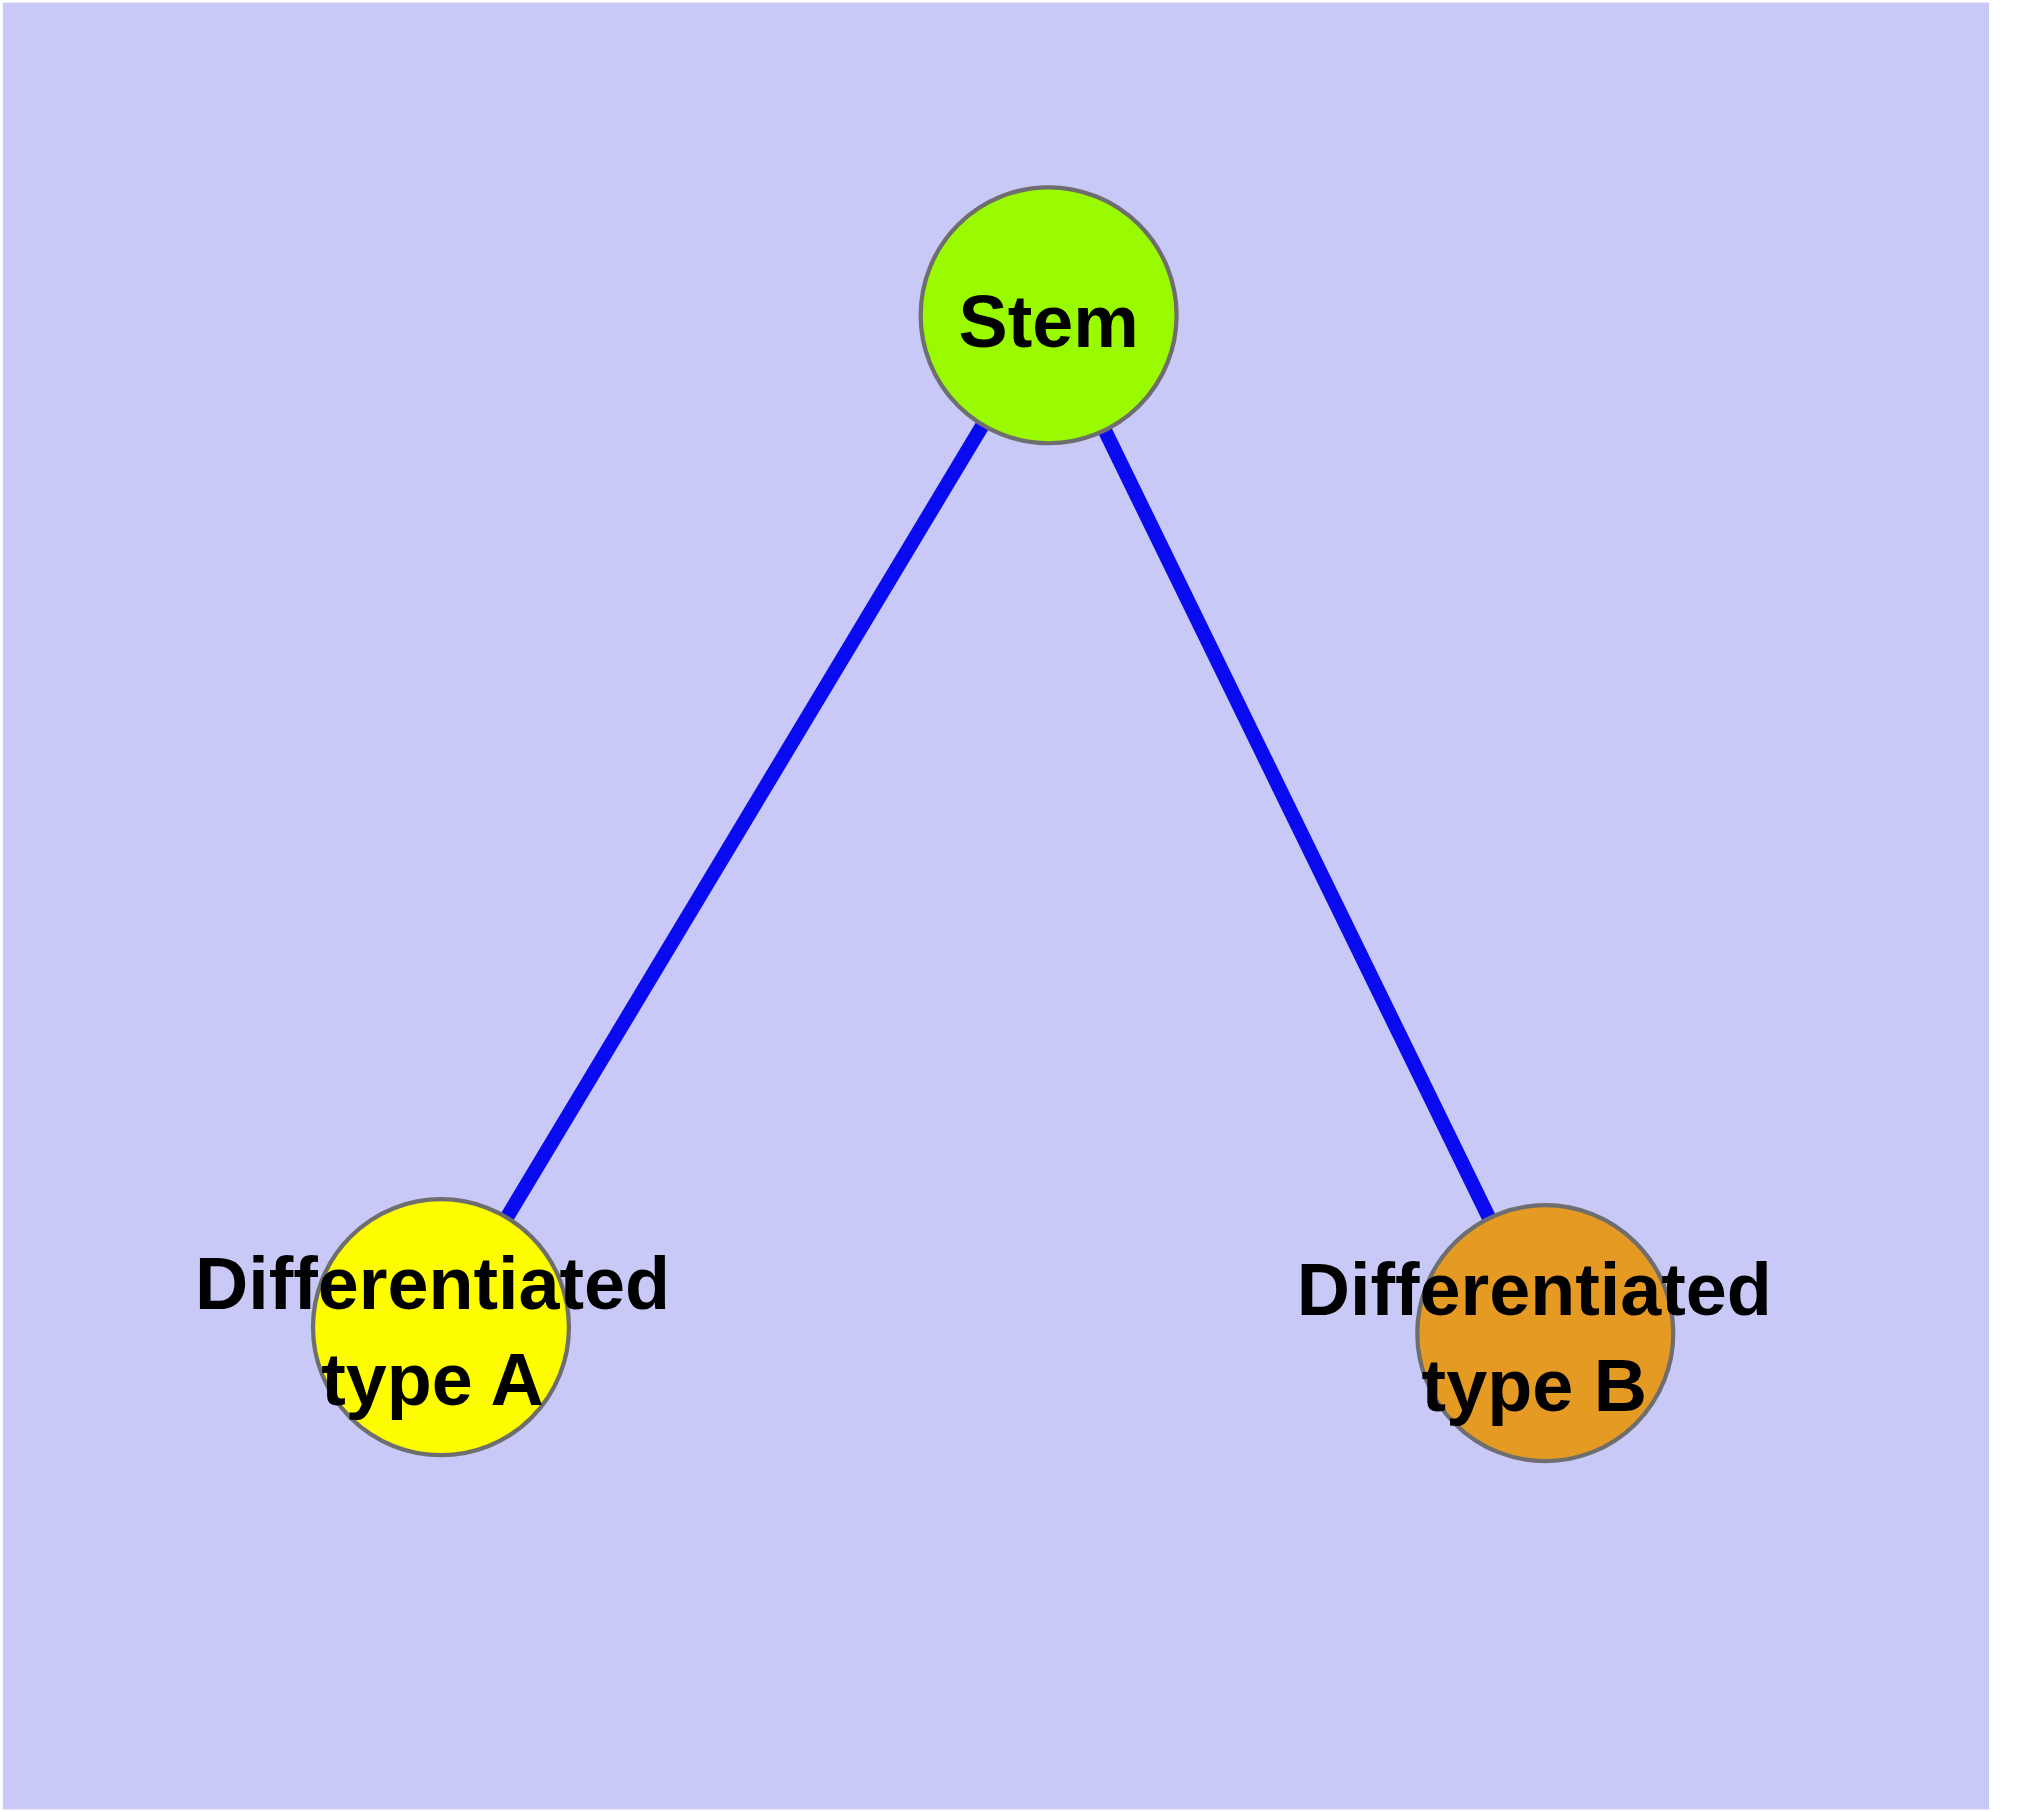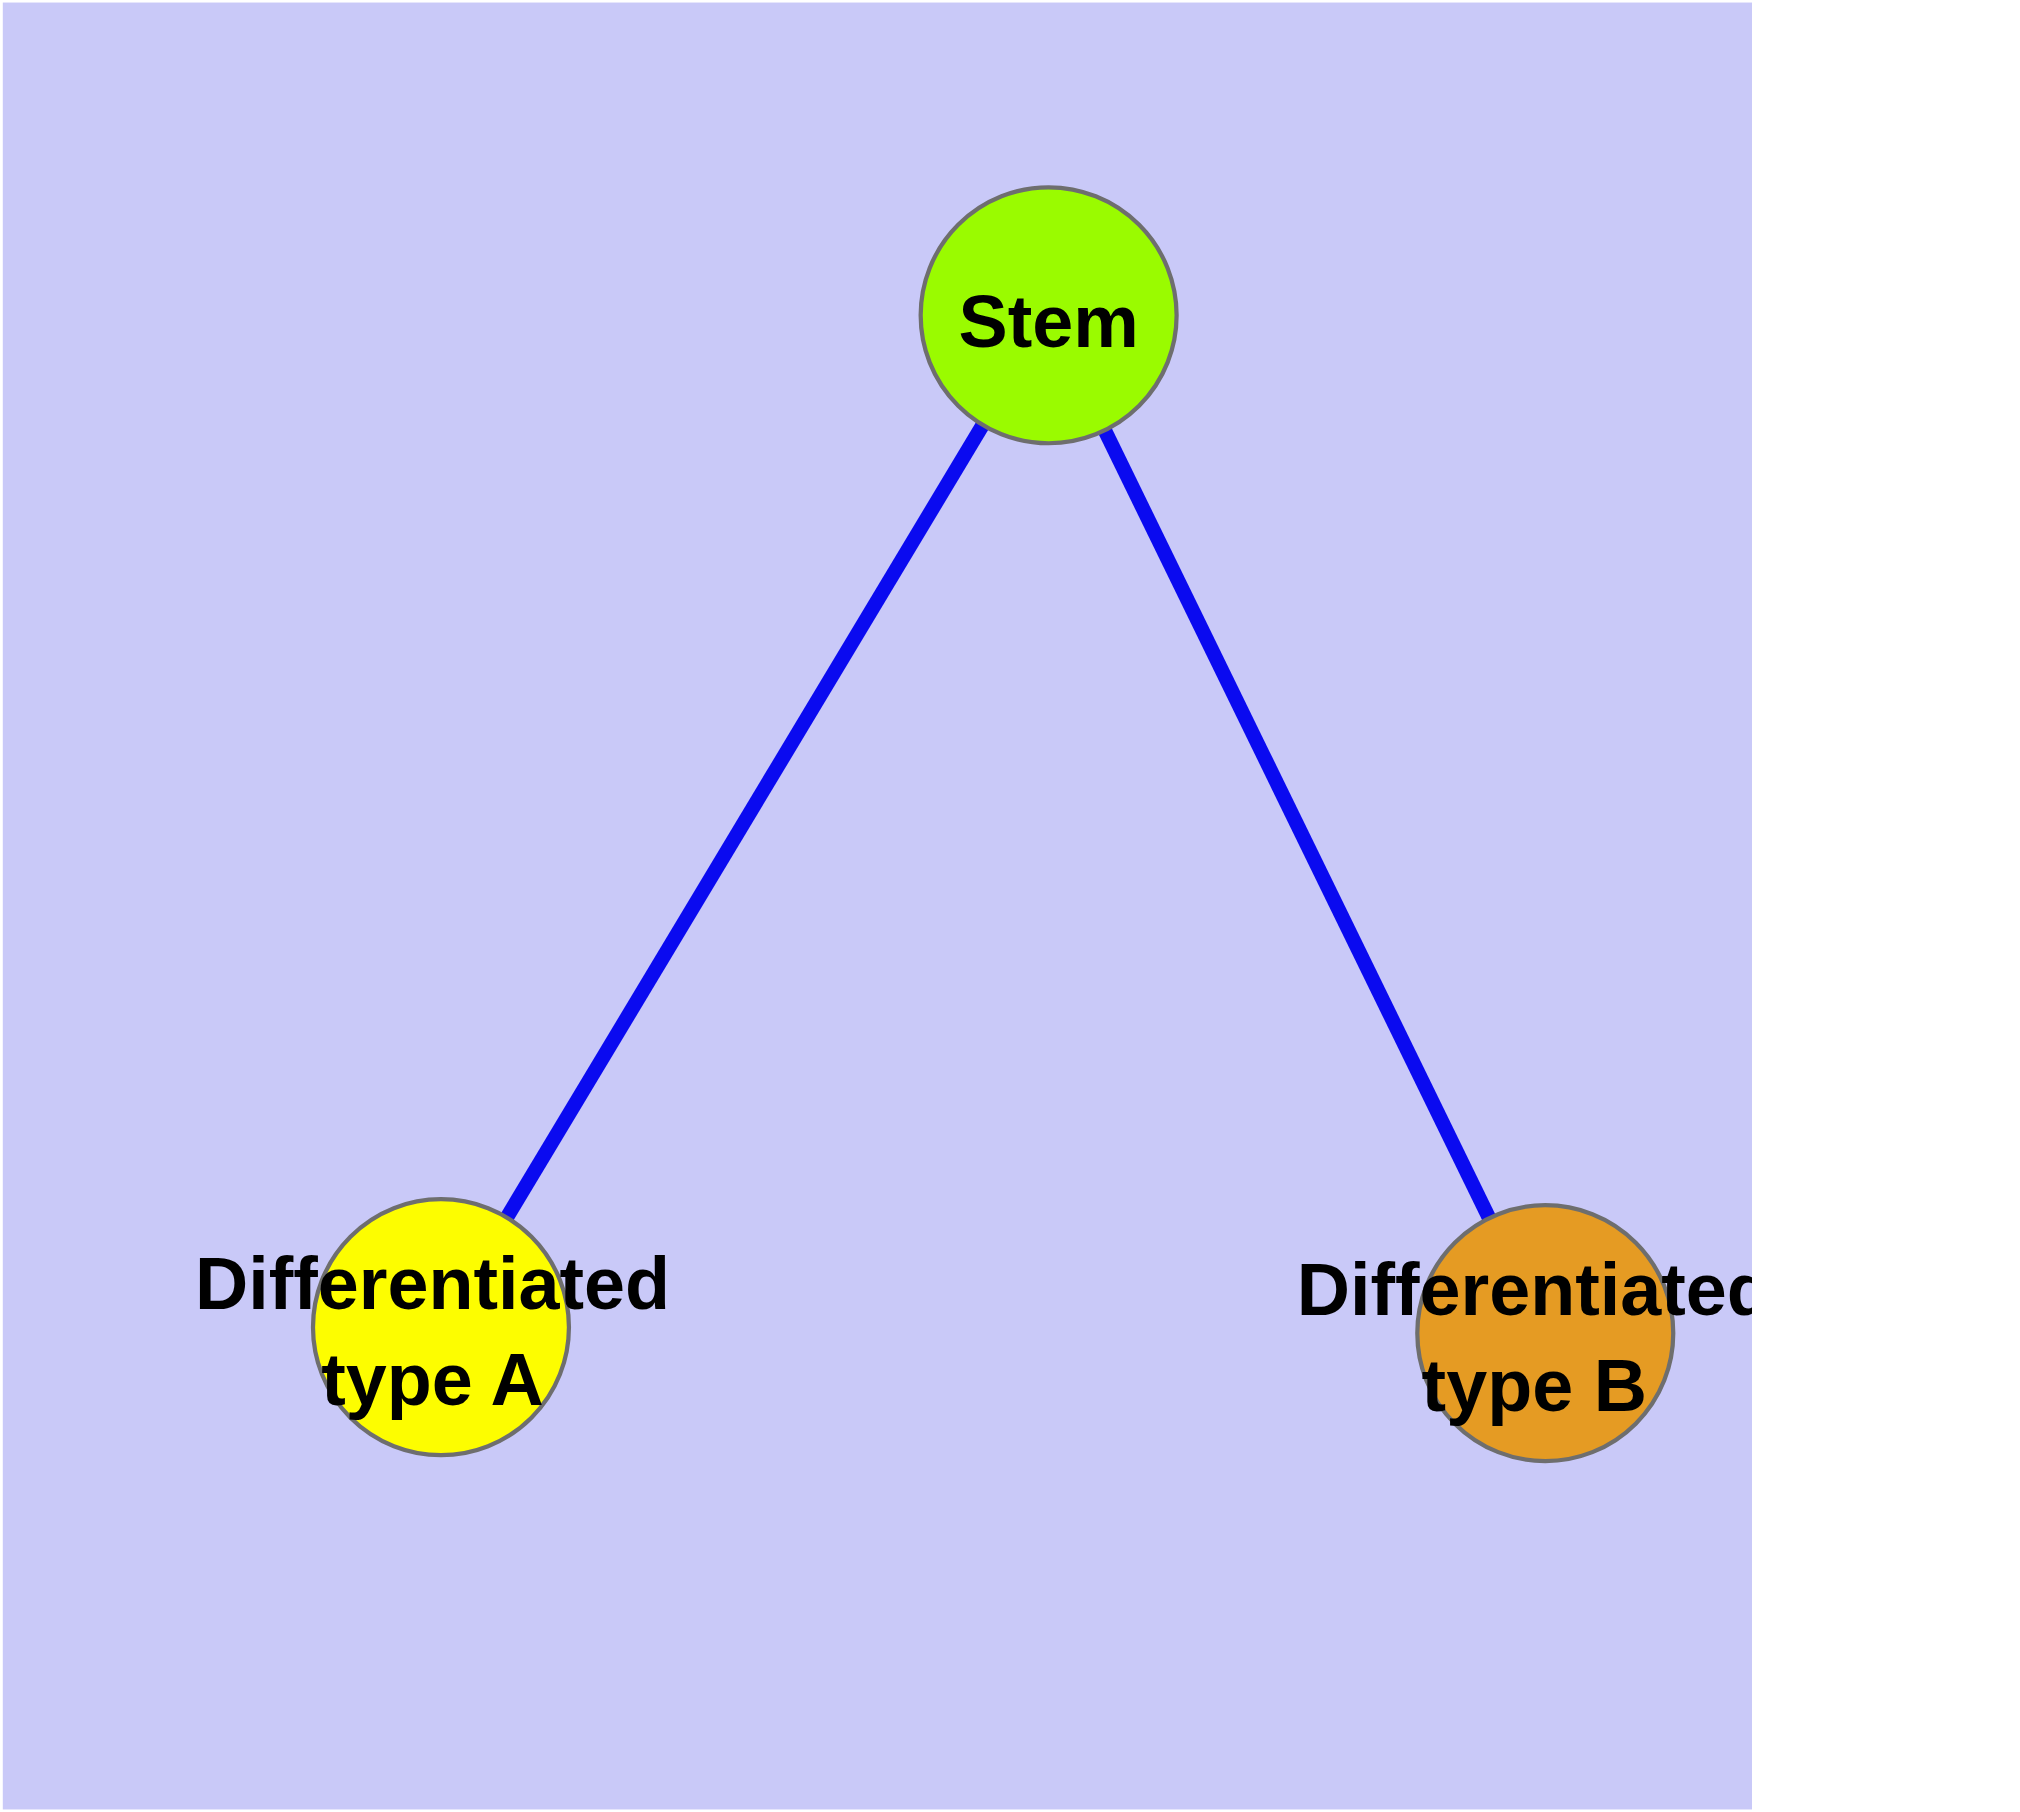--- a/index.html
+++ b/index.html
@@ -2,21 +2,21 @@
 <html style="font-size:13.6px"><head>
 <meta charset="utf-8">
 <style>
   html, body {
     margin: 0;
     padding: 0;
     background: #ffffff;
   }
   #stage {
     position: relative;
-    width: 1752px;
+    width: 1989px;
     height: 1812px;
     overflow: hidden;
   }
   svg {
     display: block;
   }
   .nlabel {
     font-family: "Liberation Sans", sans-serif;
     font-weight: bold;
     font-size: 87px;

